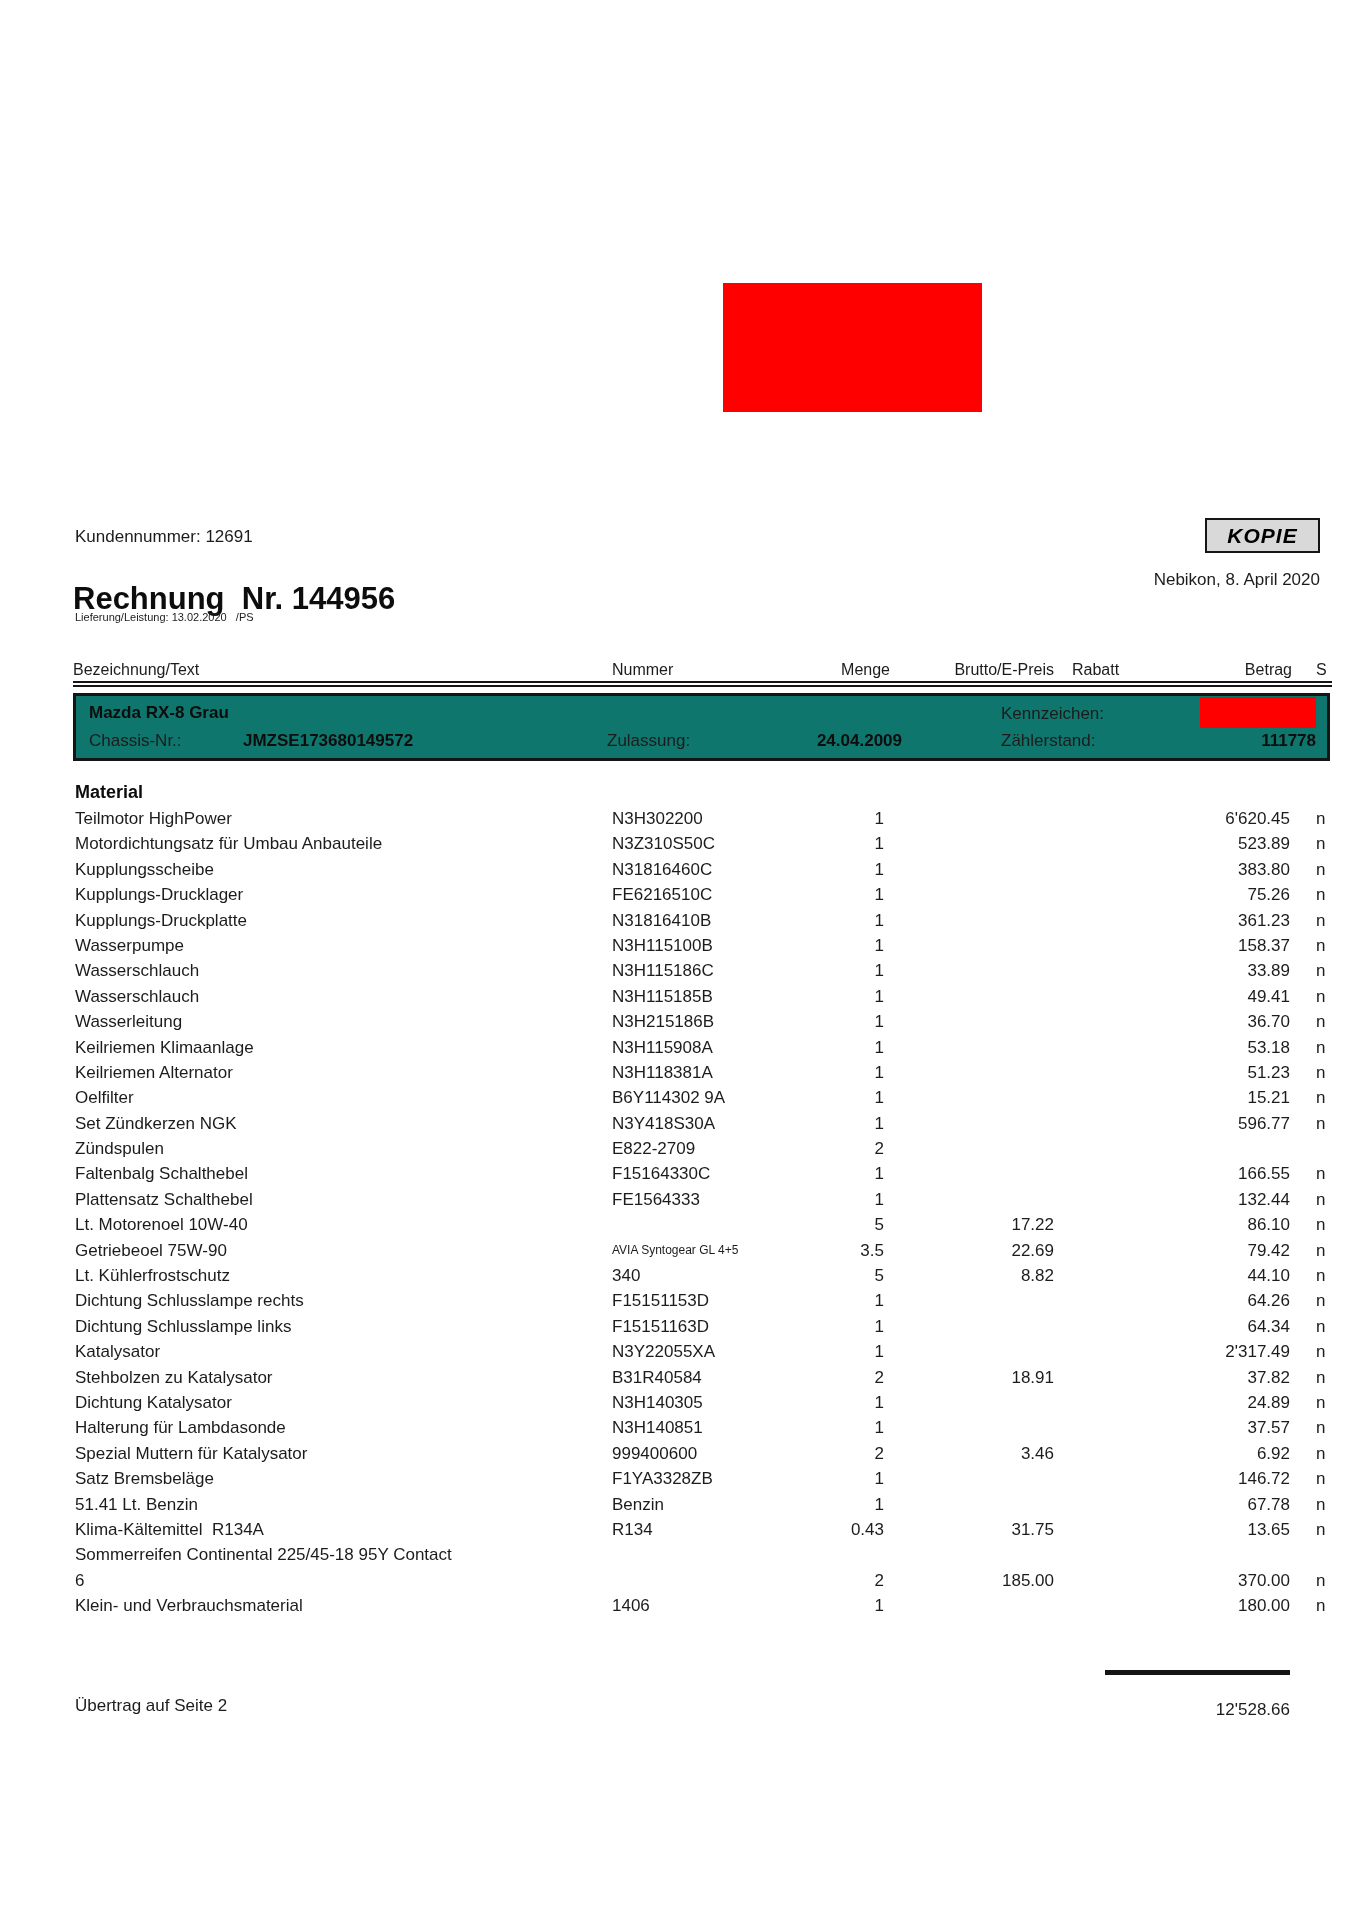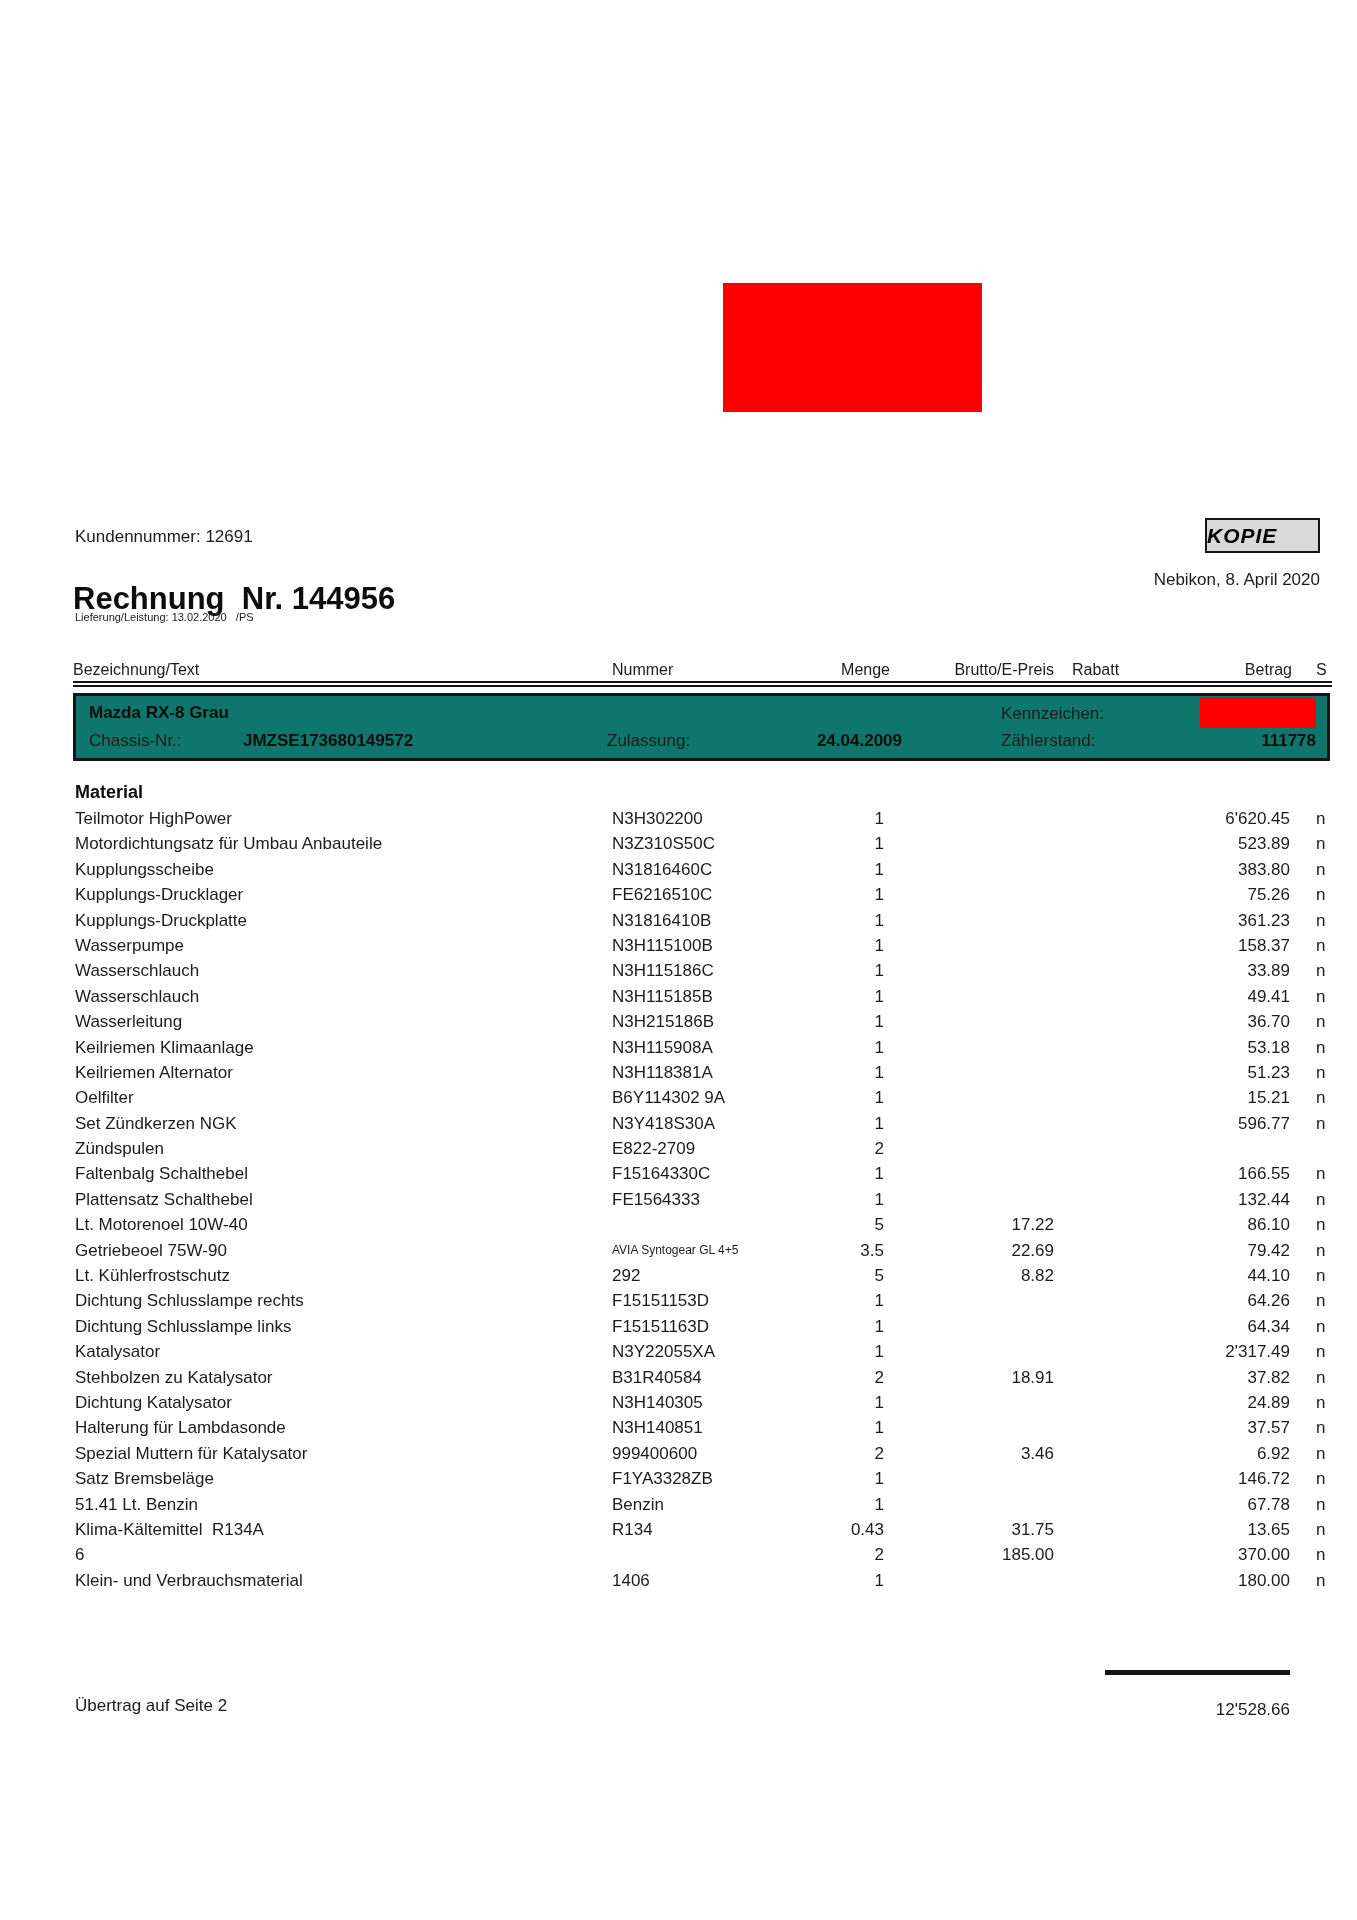--- a/index.html
+++ b/index.html
@@ -12,21 +12,21 @@
   .pre{white-space:pre;}
   .bold{font-weight:bold;color:#0d0d0d;}
 
   
   #top-redaction{left:723px;top:283px;width:259px;height:129px;}
 
   
   #customer-line{left:75px;top:527px;font-size:17px;}
   #kopie-badge{
     left:1205px;top:518px;width:111px;height:31px;border:2px solid #151515;
-    background:#d9d9d9;text-align:left;line-height:31px;
+    background:#d9d9d9;text-align:center;line-height:31px;
     font-weight:bold;font-style:italic;font-size:21px;letter-spacing:1px;color:#000;
   }
   #invoice-title{left:73px;top:565px;font-size:31px;font-weight:bold;color:#0d0d0d;margin-top:16px;}
   #place-date{top:570px;right:37px;font-size:17px;}
   #delivery-line{left:75px;top:611px;font-size:11px;}
 
   
   .th{font-size:16px;color:#1c1c1c;top:661px;}
   #th-name{left:73px;}
   #th-number{left:612px;}
@@ -244,21 +244,21 @@
     <div class="row">
       <span class="i-name">Getriebeoel 75W-90</span>
       <span class="i-num small">AVIA Syntogear GL 4+5</span>
       <span class="i-qty">3.5</span>
       <span class="i-price">22.69</span>
       <span class="i-amt">79.42</span>
       <span class="i-s">n</span>
     </div>
     <div class="row">
       <span class="i-name">Lt. Kühlerfrostschutz</span>
-      <span class="i-num">292</span>
+      <span class="i-num">340</span>
       <span class="i-qty">5</span>
       <span class="i-price">8.82</span>
       <span class="i-amt">44.10</span>
       <span class="i-s">n</span>
     </div>
     <div class="row">
       <span class="i-name">Dichtung Schlusslampe rechts</span>
       <span class="i-num">F15151153D</span>
       <span class="i-qty">1</span>
       <span class="i-price"></span>
@@ -331,20 +331,28 @@
     </div>
     <div class="row">
       <span class="i-name">Klima-Kältemittel  R134A</span>
       <span class="i-num">R134</span>
       <span class="i-qty">0.43</span>
       <span class="i-price">31.75</span>
       <span class="i-amt">13.65</span>
       <span class="i-s">n</span>
     </div>
     <div class="row">
+      <span class="i-name">Sommerreifen Continental 225/45-18 95Y Contact</span>
+      <span class="i-num"></span>
+      <span class="i-qty"></span>
+      <span class="i-price"></span>
+      <span class="i-amt"></span>
+      <span class="i-s"></span>
+    </div>
+    <div class="row">
       <span class="i-name">6</span>
       <span class="i-num"></span>
       <span class="i-qty">2</span>
       <span class="i-price">185.00</span>
       <span class="i-amt">370.00</span>
       <span class="i-s">n</span>
     </div>
     <div class="row">
       <span class="i-name">Klein- und Verbrauchsmaterial</span>
       <span class="i-num">1406</span>

